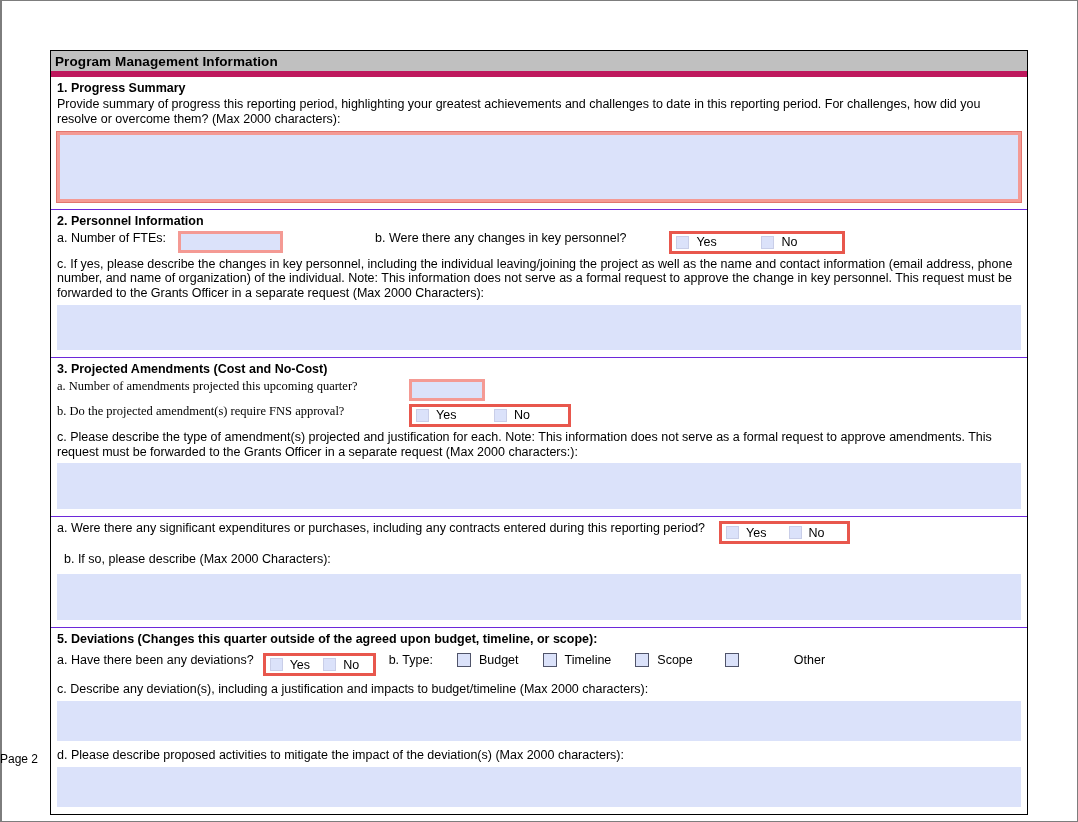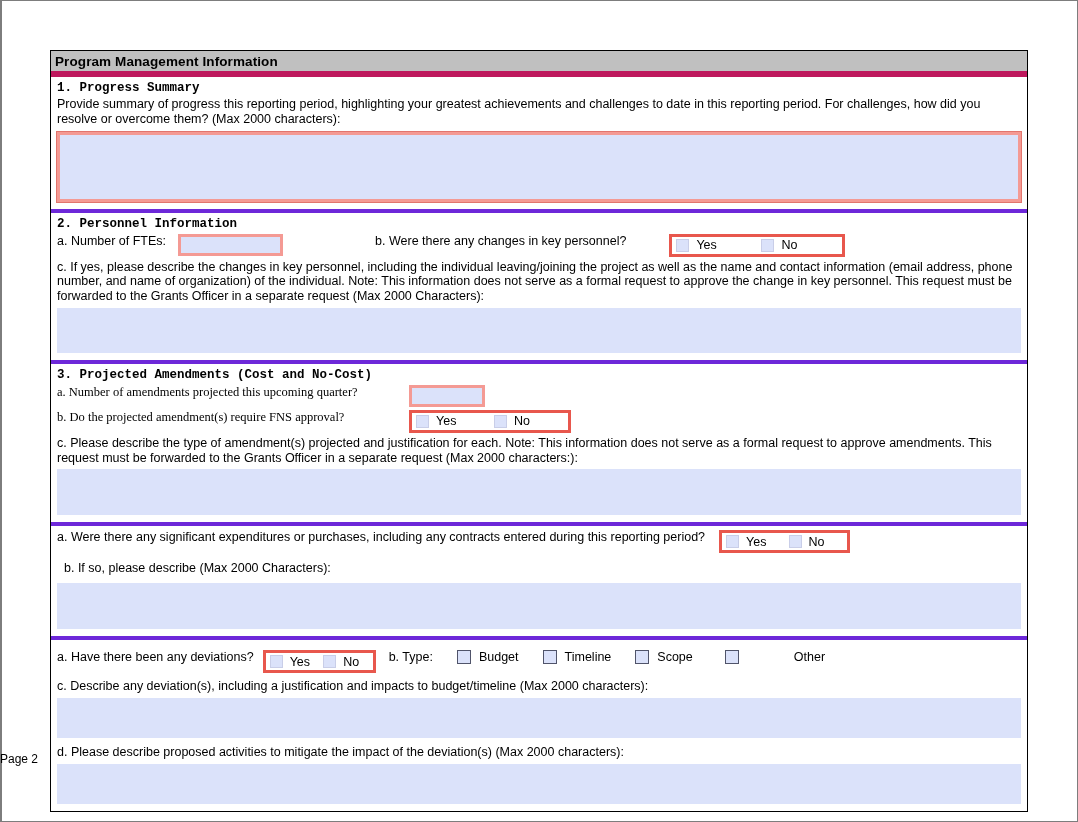--- a/index.html
+++ b/index.html
@@ -3,24 +3,24 @@
 <meta charset="utf-8">
 <style>
   * { box-sizing: border-box; margin: 0; padding: 0; }
   html,body { width:1078px; height:822px; background:#ffffff; font-family:"Liberation Sans", sans-serif; color:#000; overflow:hidden; }
   .viewport-frame { position:absolute; inset:0; border:1px solid #7d7d7d; border-left-width:2px; pointer-events:none; }
 
   .form-table { position:absolute; left:50px; top:50px; width:978px; border:1px solid #000; background:#fff; }
 
   .header-bar { background:#c0c0c0; border-bottom:6px solid #be185d; font-weight:bold; font-size:13.5px; padding:3px 4px 2px 4px; letter-spacing:0.1px; }
 
-  .section { padding:3px 6px 5px 6px; border-top:4px solid #6d28d9; }
+  .section { padding:3px 6px 5px 6px; border-top:1px solid #6d28d9; }
   .section.first { border-top:none; }
 
-  .sec-title { font-weight:bold; font-size:12.5px; margin:1px 0 2px 0;font-family:Liberation Mono, monospace; }
+  .sec-title { font-weight:bold; font-size:12.5px; margin:1px 0 2px 0; }
   .prompt { font-size:12.5px; line-height:1.18; margin:1px 0; }
 
   .req-textarea {
     width:100%; height:70px; background:#dbe2fa;
     border:3px solid #f49a94; outline:1px solid #e2756d;
     margin:5px 0 2px 0;
   }
   .plain-textarea { width:100%; background:#dbe2fa; border:none; margin:4px 0 2px 0; }
   .h46 { height:46px; } .h45 { height:45px; } .h40 { height:40px; }
 
@@ -117,20 +117,21 @@
           <span class="yn-cb"></span>
           <span class="yn-label">No</span>
         </div>
       </div>
     </div>
     <div class="prompt" style="margin-top:8px;margin-left:7px;">b. If so, please describe (Max 2000 Characters):</div>
     <div class="plain-textarea h46" style="margin-top:7px;"></div>
   </div>
 
   <div class="section">
+    <div class="sec-title">5. Deviations (Changes this quarter outside of the agreed upon budget, timeline, or scope):</div>
     <div class="row" style="margin:7px 0 6px 0;">
       <span class="lbl">a. Have there been any deviations?</span>
       <div class="yn-group wg113" style="margin-left:9px;">
         <div class="yn-half">
           <span class="yn-cb"></span>
           <span class="yn-label">Yes</span>
         </div>
         <div class="yn-half">
           <span class="yn-cb"></span>
           <span class="yn-label">No</span>

